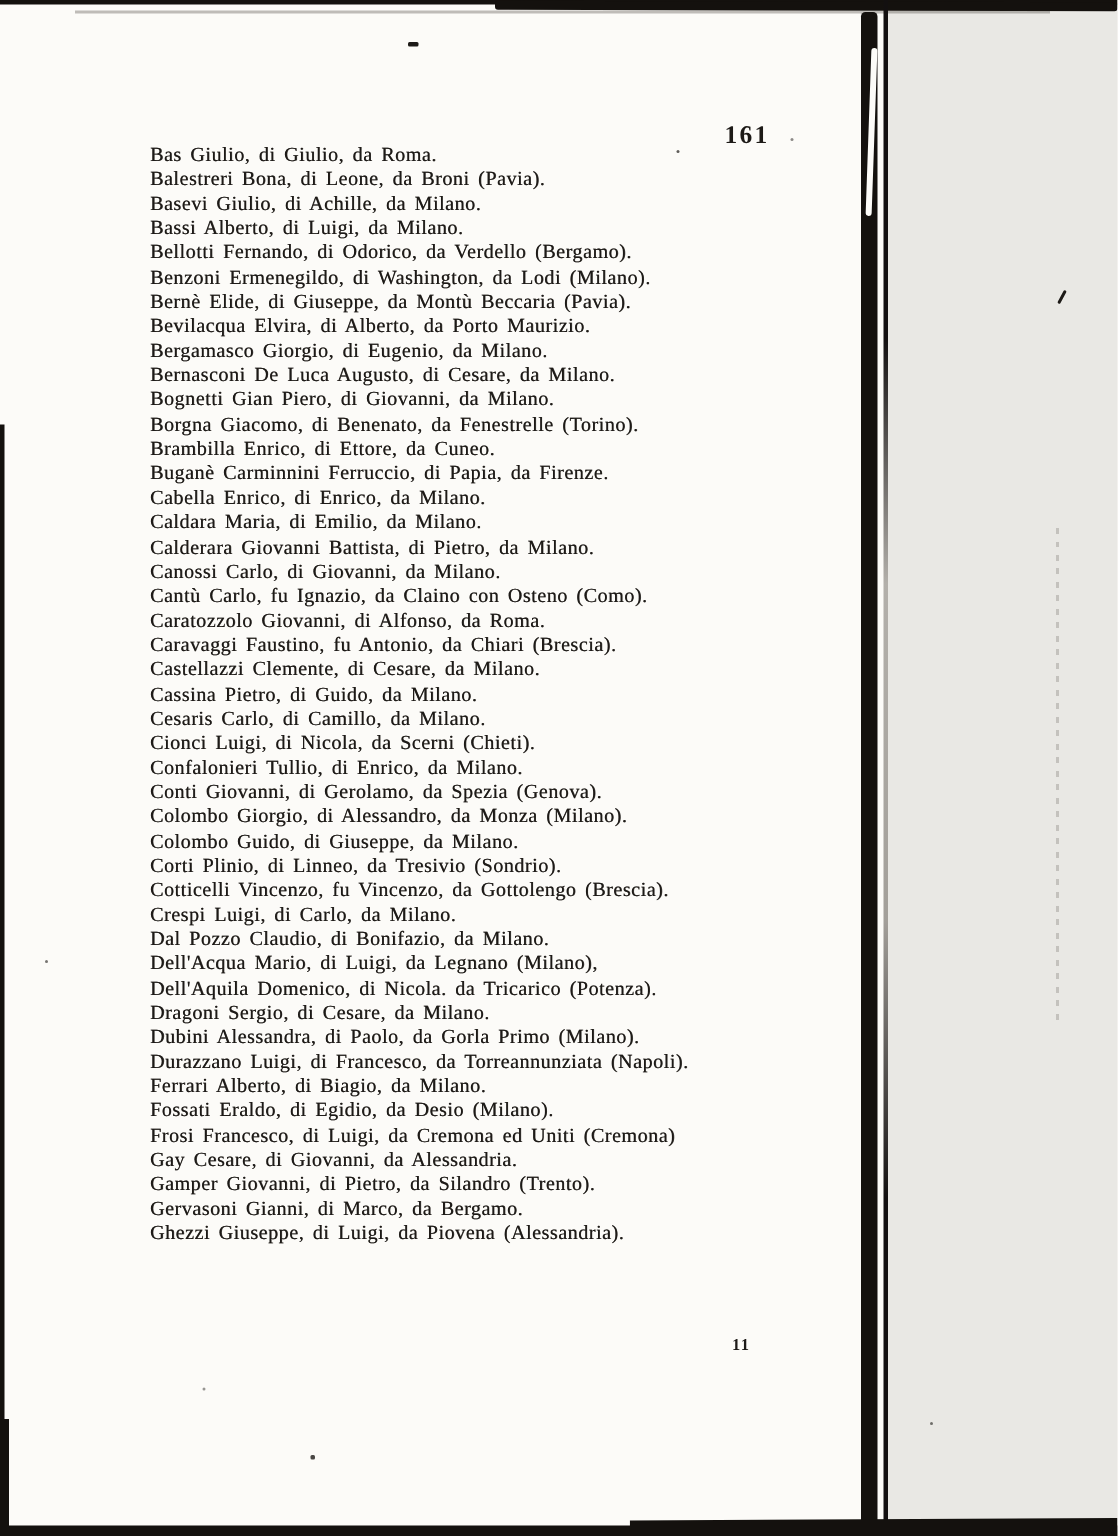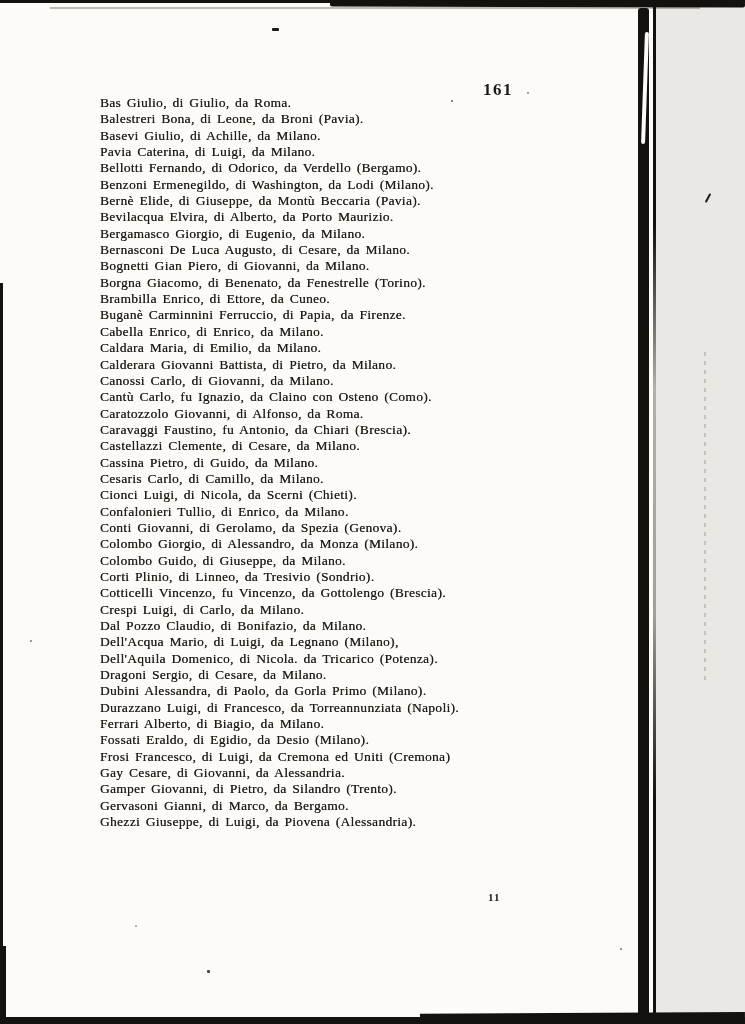--- a/index.html
+++ b/index.html
@@ -3,21 +3,21 @@
 <meta charset="utf-8">
 <style>
   html,body{margin:0;padding:0;}
   body{
     width:745px;height:1024px;
     background:#e9e8e4;
     font-family:"Liberation Serif","DejaVu Serif",serif;
     overflow:hidden;
   }
   .page{
-    position:relative;width:656px;height:1024px;
+    position:relative;width:592px;height:1024px;
     background:var(--paper,#fcfbf8);
     color:var(--ink,#1d1a17);
   }
   .pagenum{
     position:absolute;left:483px;top:80px;
     font-size:17px;font-weight:bold;letter-spacing:1.5px;
     color:var(--ink,#1d1a17);
   }
   .entries{
     position:absolute;left:100px;top:95px;width:600px;
@@ -61,21 +61,21 @@
 <body>
 
 <div class="page">
 
   <div class="pagenum">161</div>
 
   <div class="entries">
       <div class="entry">Bas Giulio, di Giulio, da Roma.</div>
       <div class="entry">Balestreri Bona, di Leone, da Broni (Pavia).</div>
       <div class="entry">Basevi Giulio, di Achille, da Milano.</div>
-      <div class="entry">Pavia Caterina, di Luigi, da Milano.</div>
+      <div class="entry">Bassi Alberto, di Luigi, da Milano.</div>
       <div class="entry">Bellotti Fernando, di Odorico, da Verdello (Bergamo).</div>
       <div class="entry">Benzoni Ermenegildo, di Washington, da Lodi (Milano).</div>
       <div class="entry">Bernè Elide, di Giuseppe, da Montù Beccaria (Pavia).</div>
       <div class="entry">Bevilacqua Elvira, di Alberto, da Porto Maurizio.</div>
       <div class="entry">Bergamasco Giorgio, di Eugenio, da Milano.</div>
       <div class="entry">Bernasconi De Luca Augusto, di Cesare, da Milano.</div>
       <div class="entry">Bognetti Gian Piero, di Giovanni, da Milano.</div>
       <div class="entry">Borgna Giacomo, di Benenato, da Fenestrelle (Torino).</div>
       <div class="entry">Brambilla Enrico, di Ettore, da Cuneo.</div>
       <div class="entry">Buganè Carminnini Ferruccio, di Papia, da Firenze.</div>

